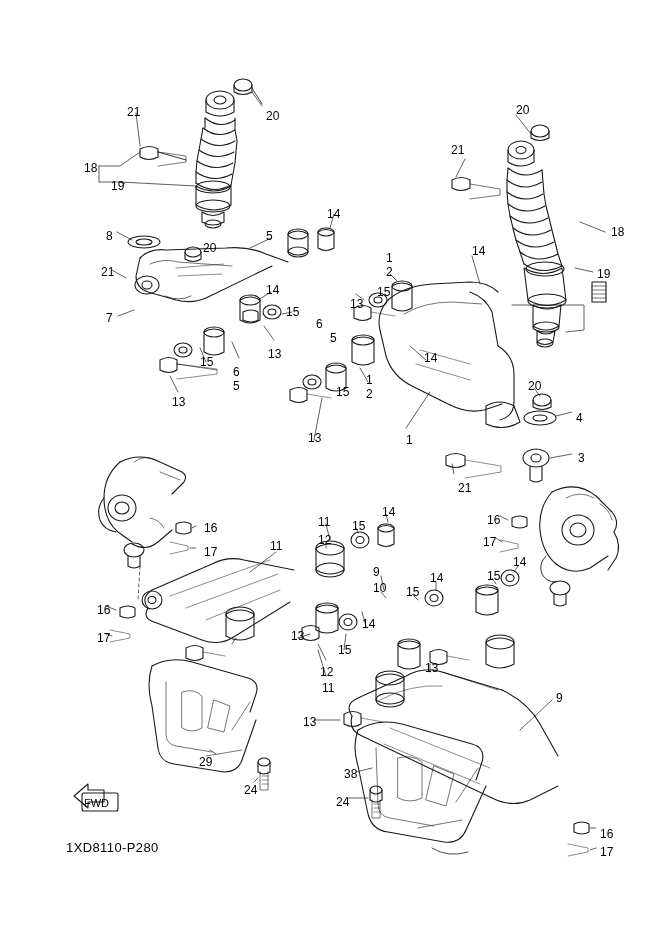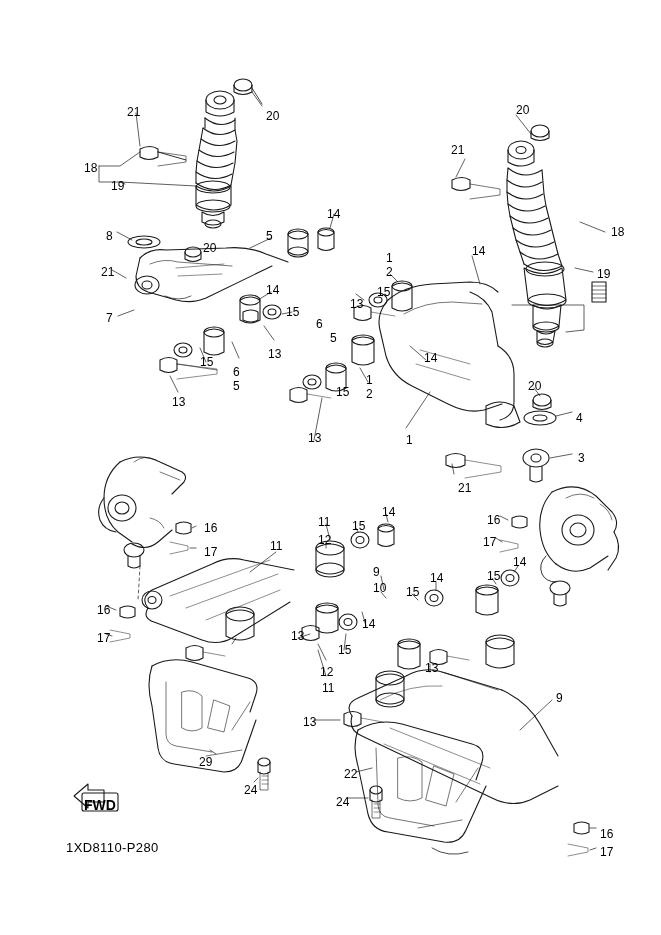--- a/index.html
+++ b/index.html
@@ -38,22 +38,22 @@
     font-family: "Liberation Sans", sans-serif;
     font-size: 13px;
     letter-spacing: 0.4px;
     color: #000;
   }
   #fwd-label {
     position: absolute;
     left: 84px;
     top: 797px;
     font-family: "Liberation Sans", sans-serif;
-    font-size: 14px;
-    font-weight: bold;
+    font-size: 11px;
+    font-weight: normal;
     color: #000;
   }
 </style>
 </head>
 <body>
 
 <div id="sheet">
 
   <svg id="artwork" viewBox="0 0 661 935" xmlns="http://www.w3.org/2000/svg">
     <g fill="none" stroke="#1a1a1a" stroke-width="1.1" stroke-linecap="round" stroke-linejoin="round">
@@ -462,21 +462,21 @@
       <div class="callout" style="left: 97px; top: 604px;">16</div>
       <div class="callout" style="left: 97px; top: 632px;">17</div>
       <div class="callout" style="left: 291px; top: 630px;">13</div>
       <div class="callout" style="left: 338px; top: 644px;">15</div>
       <div class="callout" style="left: 362px; top: 618px;">14</div>
       <div class="callout" style="left: 320px; top: 666px;">12</div>
       <div class="callout" style="left: 322px; top: 682px;">11</div>
       <div class="callout" style="left: 425px; top: 662px;">13</div>
       <div class="callout" style="left: 556px; top: 692px;">9</div>
       <div class="callout" style="left: 303px; top: 716px;">13</div>
-      <div class="callout" style="left: 344px; top: 768px;">22</div>
+      <div class="callout" style="left: 344px; top: 768px;">38</div>
       <div class="callout" style="left: 199px; top: 756px;">29</div>
       <div class="callout" style="left: 244px; top: 784px;">24</div>
       <div class="callout" style="left: 336px; top: 796px;">24</div>
       <div class="callout" style="left: 600px; top: 828px;">16</div>
       <div class="callout" style="left: 600px; top: 846px;">17</div>
     </div>
 
 </div>
 
 </body></html>

